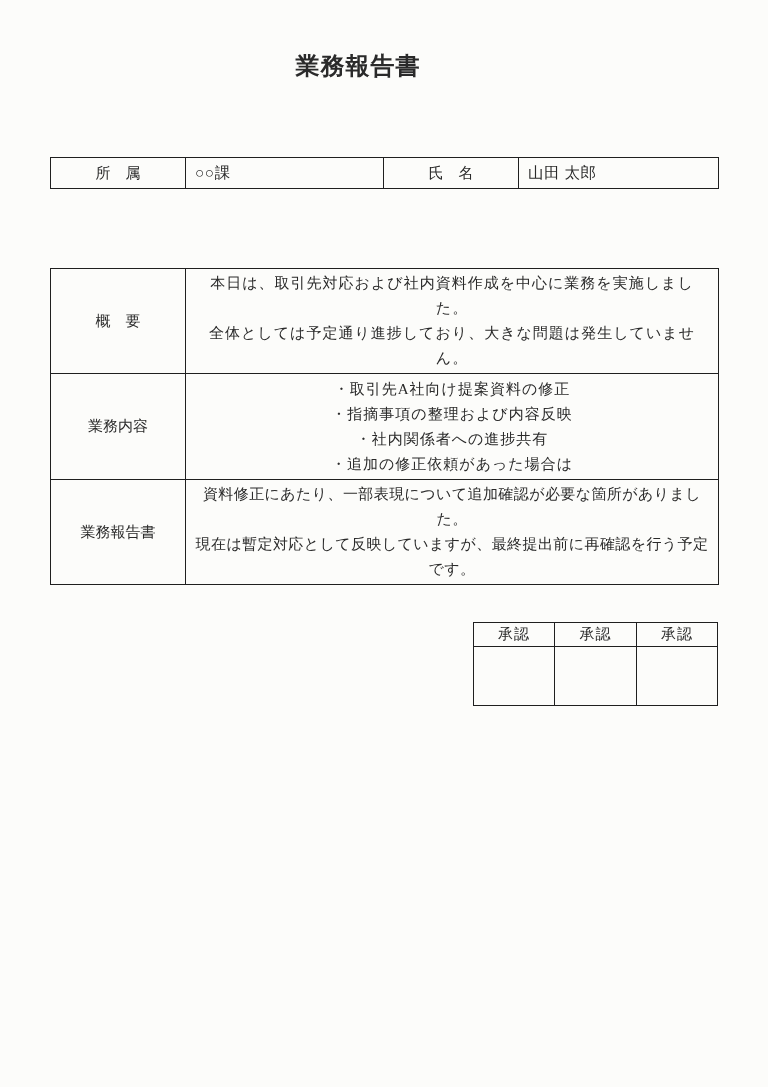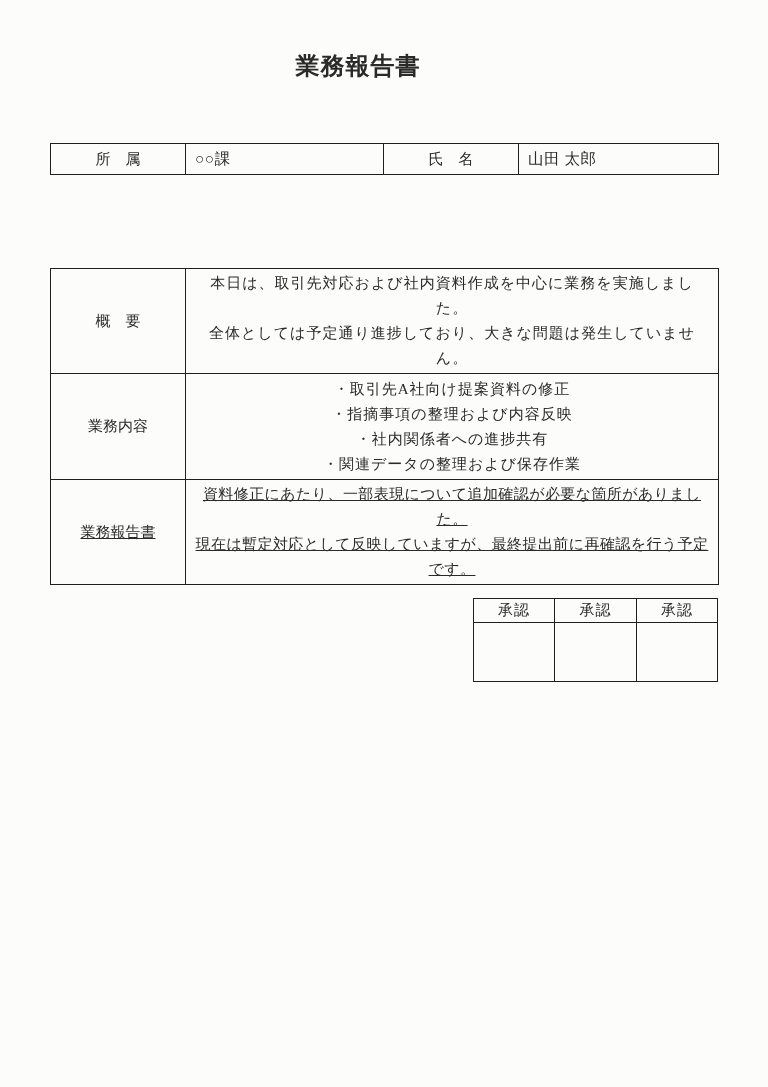--- a/index.html
+++ b/index.html
@@ -32,21 +32,21 @@
     table-layout: fixed;
     position: absolute;
   }
   td {
     border: 1.5px solid #1f1f1f;
     vertical-align: middle;
   }
   
   .info-table {
     left: 50px;
-    top: 143px;
+    top: 157px;
     width: 668px;
   }
   .info-table td { height: 31px; }
   .label-cell {
     text-align: center;
     font-size: 15px;
   }
   .value-cell {
     padding: 2px 9px;
     font-size: 15.5px;
@@ -62,27 +62,27 @@
   .content-cell {
     padding: 2px 9px;
     font-size: 15px;
     line-height: 25px;
     letter-spacing: 1px;
     white-space: pre-line;
     text-align: center;
   }
   .row-overview   td { height: 54px; }
   .row-tasks      td { height: 106px; }
-  .row-notes      td { height: 73px; text-decoration: underline; }
+  .row-notes      td { height: 73px; }
   .row-remarks    td { height: 52px; }
   .row-notes .content-cell { letter-spacing: 0.4px; }
   
   .approval-table {
     left: 473px;
-    top: 598px;
+    top: 622px;
     width: 244px;
   }
   .approval-header-cell {
     height: 24px;
     text-align: center;
     font-size: 15px;
     letter-spacing: 1px;
   }
   .approval-sign-cell {
     height: 59px;
@@ -121,21 +121,21 @@
       <tr class="row-overview">
         <td class="label-cell">概　要</td>
         <td class="content-cell">本日は、取引先対応および社内資料作成を中心に業務を実施しました。
 全体としては予定通り進捗しており、大きな問題は発生していません。</td>
       </tr>
       <tr class="row-tasks">
         <td class="label-cell">業務内容</td>
         <td class="content-cell">・取引先A社向け提案資料の修正
 ・指摘事項の整理および内容反映
 ・社内関係者への進捗共有
-・関連データの整理および保存作業</td>
+・追加の修正依頼があった場合は</td>
       </tr>
       <tr class="row-notes">
         <td class="label-cell">業務報告書</td>
         <td class="content-cell">資料修正にあたり、一部表現について追加確認が必要な箇所がありました。
 現在は暫定対応として反映していますが、最終提出前に再確認を行う予定です。</td>
       </tr>
     </tbody>
   </table>
 
   <table class="approval-table">

